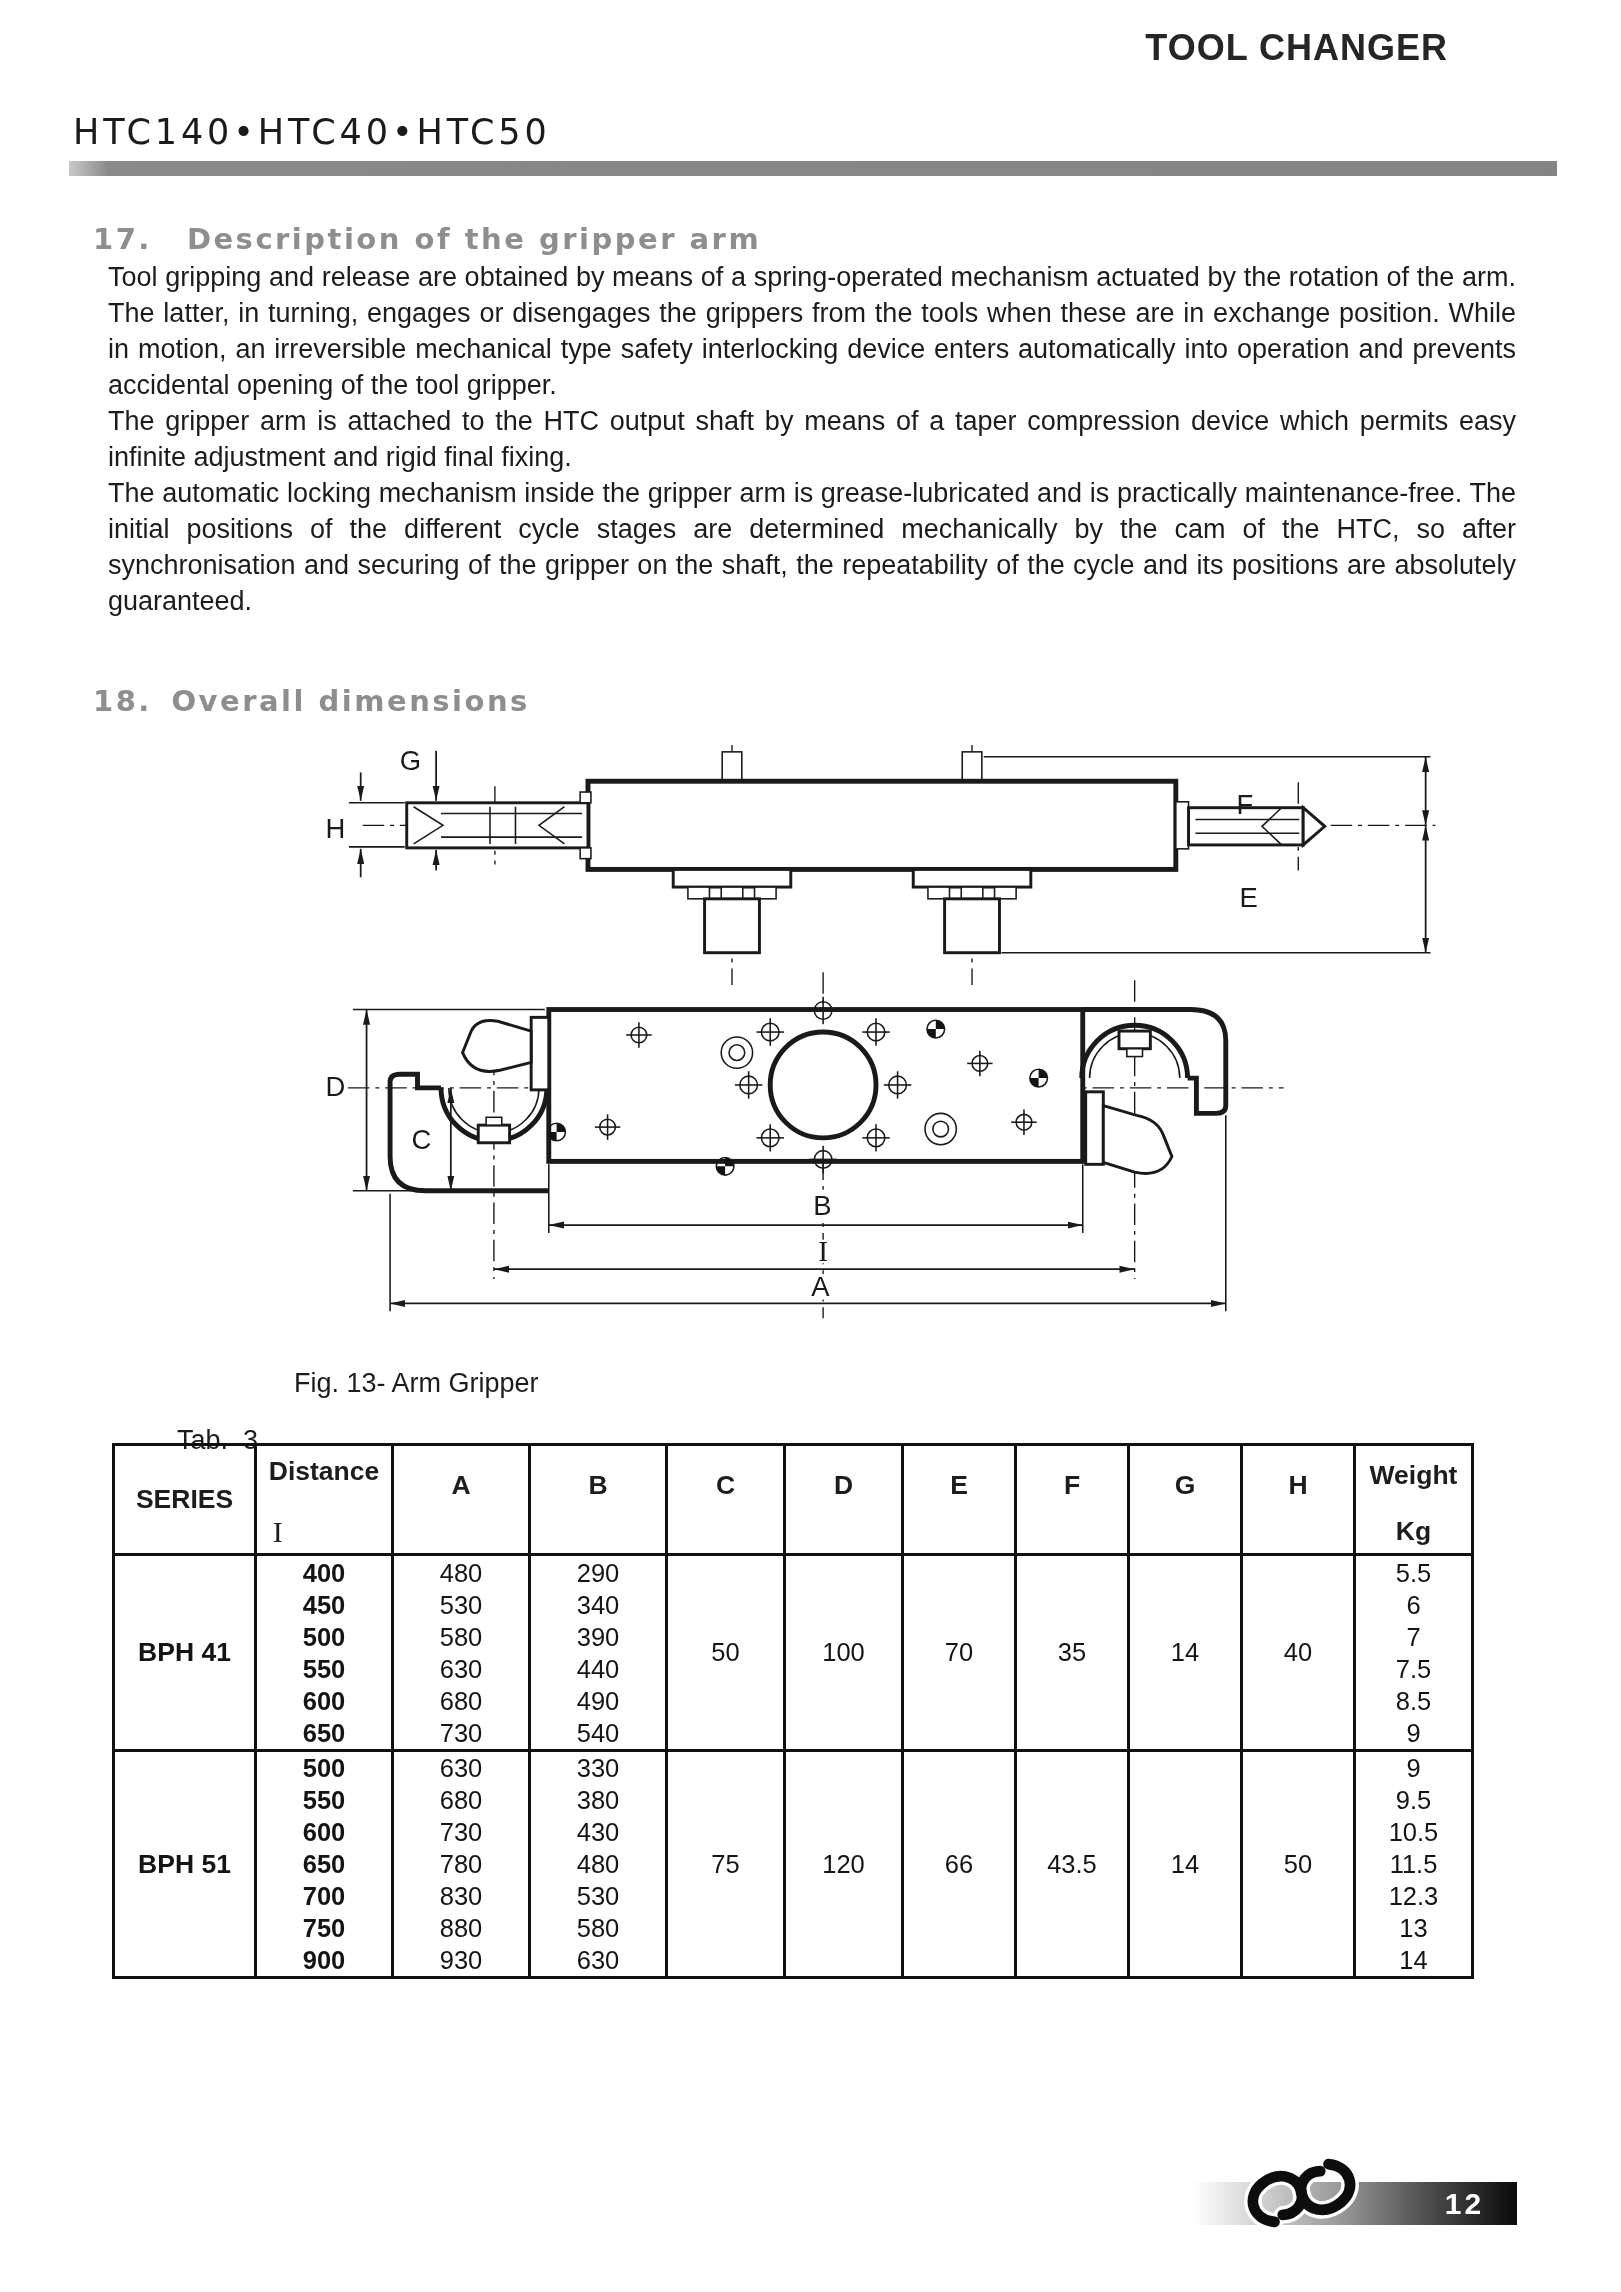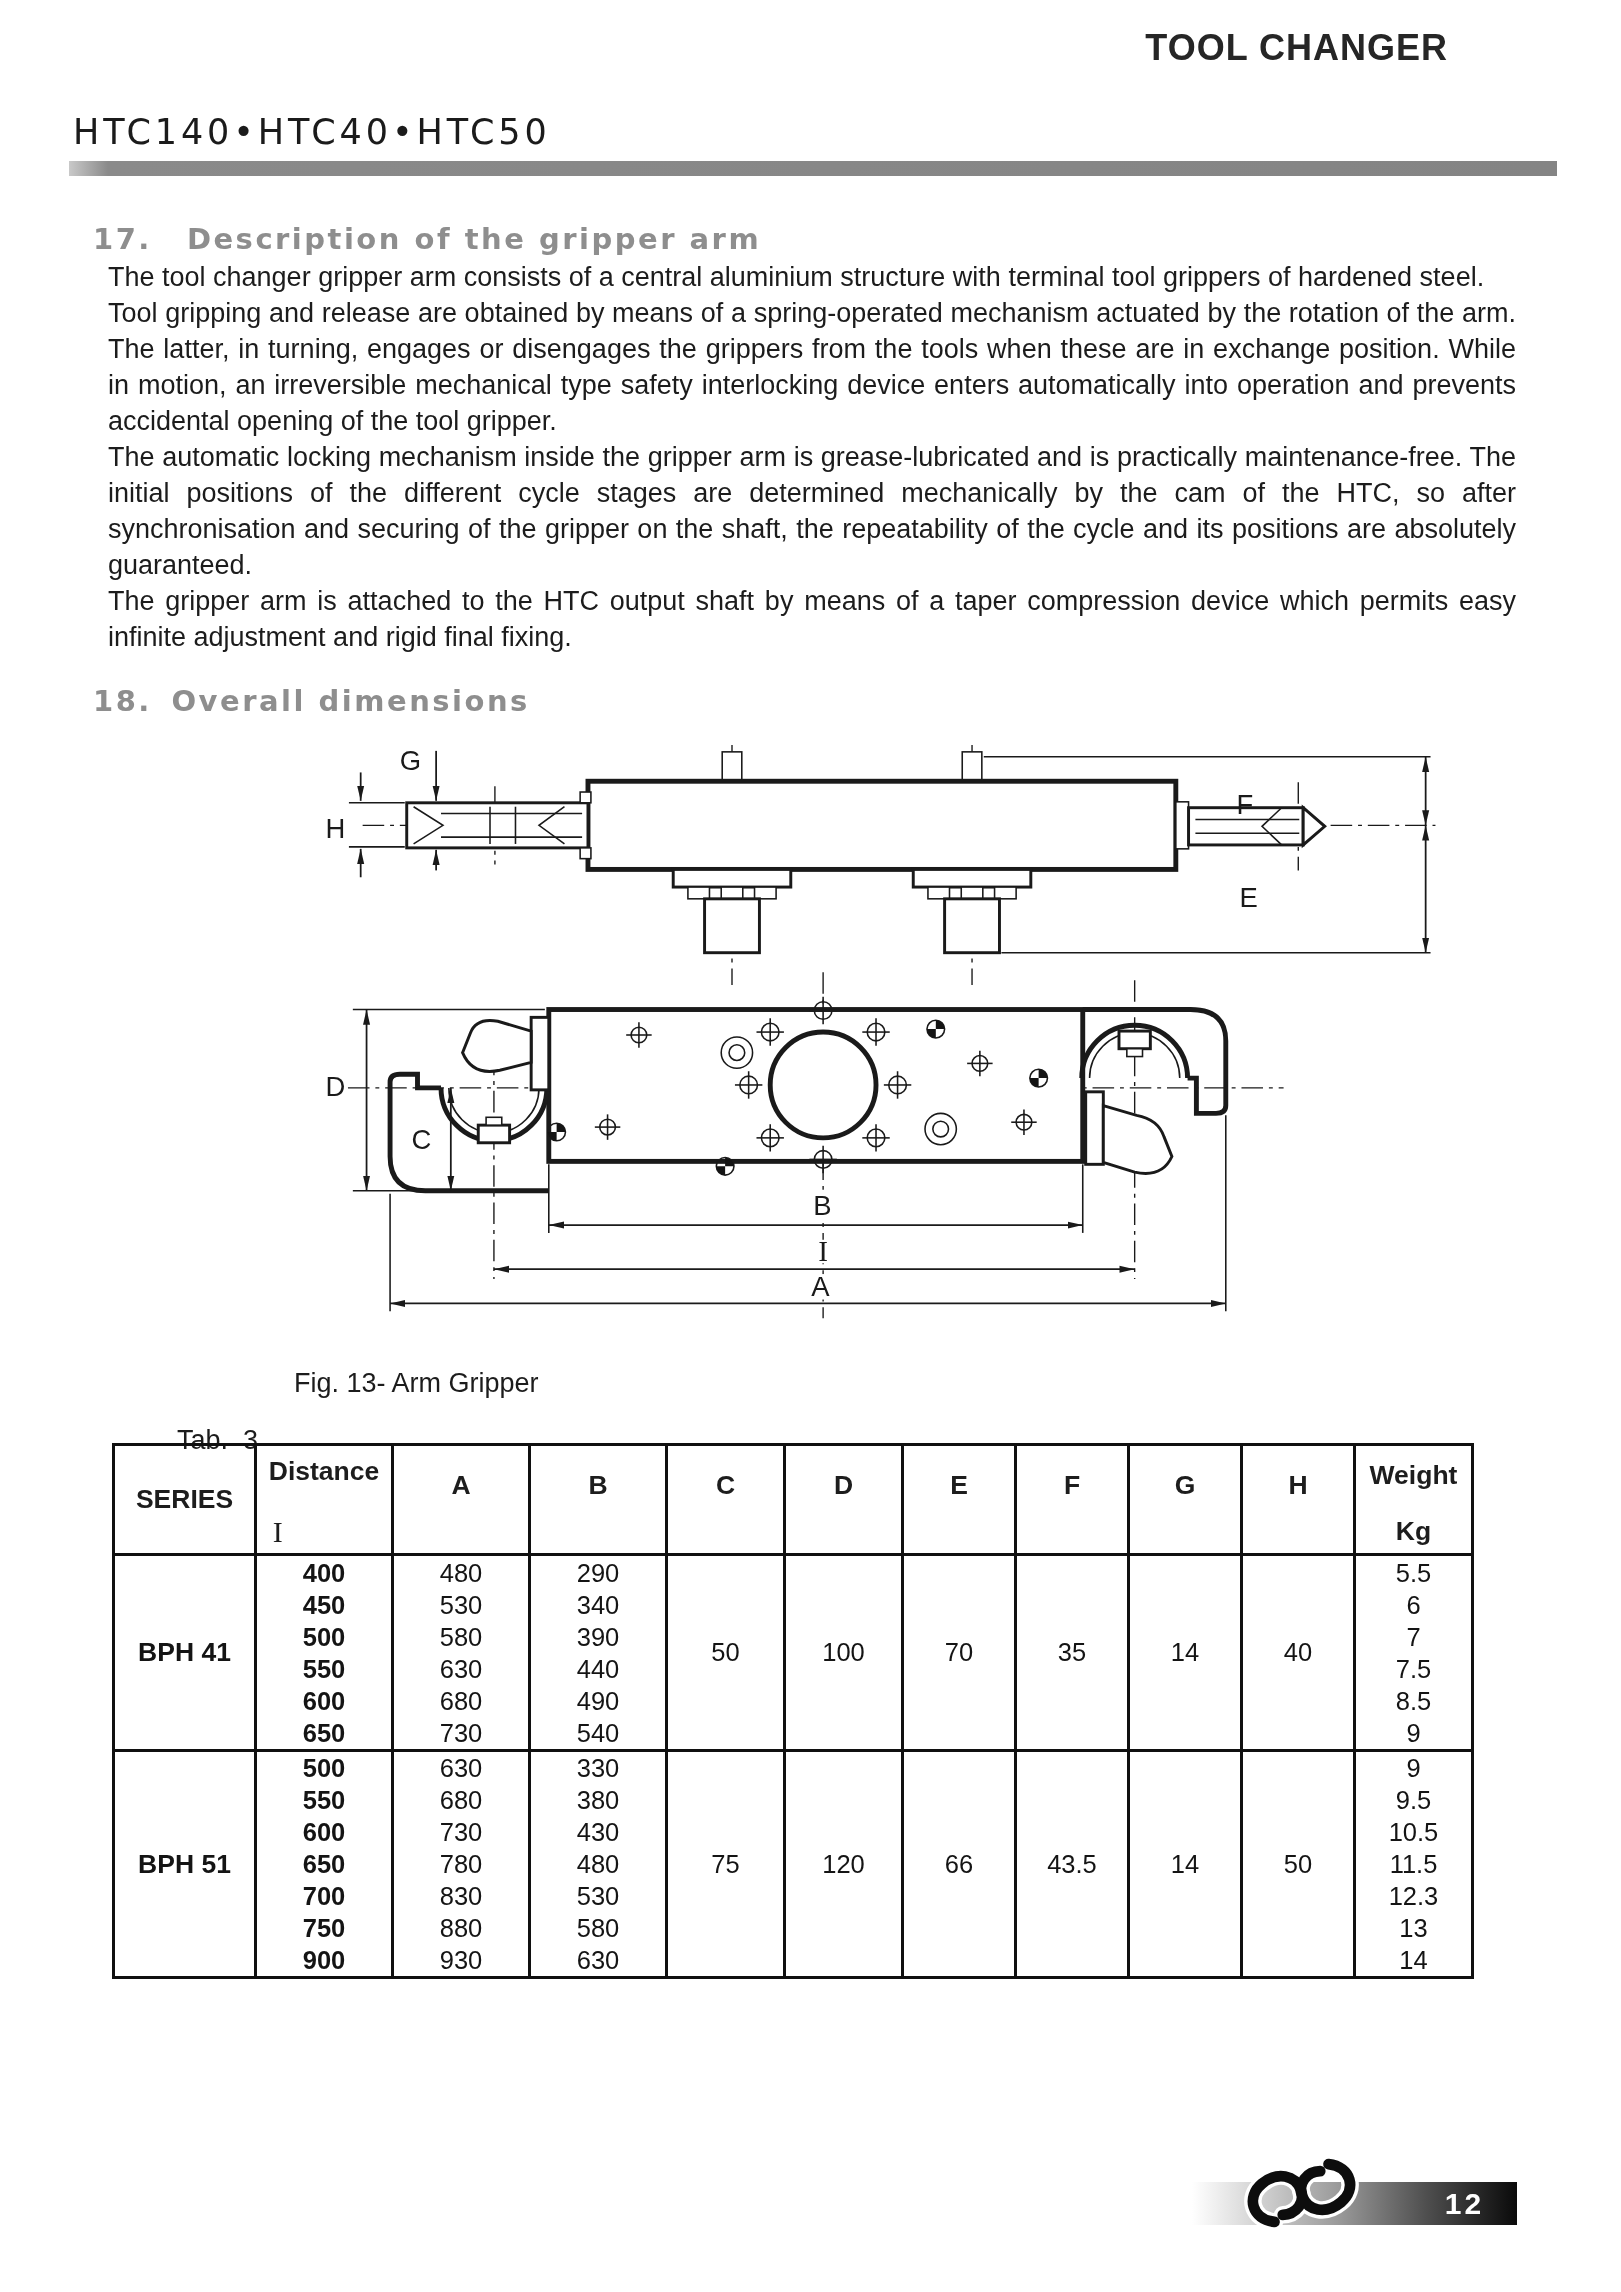--- a/index.html
+++ b/index.html
@@ -90,24 +90,23 @@
 
   <div class="doc-title">TOOL CHANGER</div>
   <div class="models-heading">HTC140•HTC40•HTC50</div>
   <div class="rule"></div>
 
   <div class="sec-heading" id="sec17-heading">
     <span class="num">17.</span><span class="title">Description of the gripper arm</span>
   </div>
 
   <div class="body-text">
-    <p>The tool changer gripper arm consists of a central aluminium structure with terminal tool grippers of hardened steel.</p>
     <p>Tool gripping and release are obtained by means of a spring-operated mechanism actuated by the rotation of the arm. The latter, in turning, engages or disengages the grippers from the tools when these are in exchange position. While in motion, an irreversible mechanical type safety interlocking device enters automatically into operation and prevents accidental opening of the tool gripper.</p>
+    <p>The gripper arm is attached to the HTC output shaft by means of a taper compression device which permits easy infinite adjustment and rigid final fixing.</p>
     <p>The automatic locking mechanism inside the gripper arm is grease-lubricated and is practically maintenance-free. The initial positions of the different cycle stages are determined mechanically by the cam of the HTC, so after synchronisation and securing of the gripper on the shaft, the repeatability of the cycle and its positions are absolutely guaranteed.</p>
-    <p>The gripper arm is attached to the HTC output shaft by means of a taper compression device which permits easy infinite adjustment and rigid final fixing.</p>
   </div>
 
   <div class="sec-heading" id="sec18-heading">
     <span class="num">18.</span><span class="title">Overall dimensions</span>
   </div>
 
   <div class="drawing">
   <svg viewBox="0 0 1190 592" xmlns="http://www.w3.org/2000/svg">
     <defs>
       <marker id="ah" markerWidth="17" markerHeight="10" refX="15.5" refY="5" orient="auto-start-reverse" markerUnits="userSpaceOnUse">

